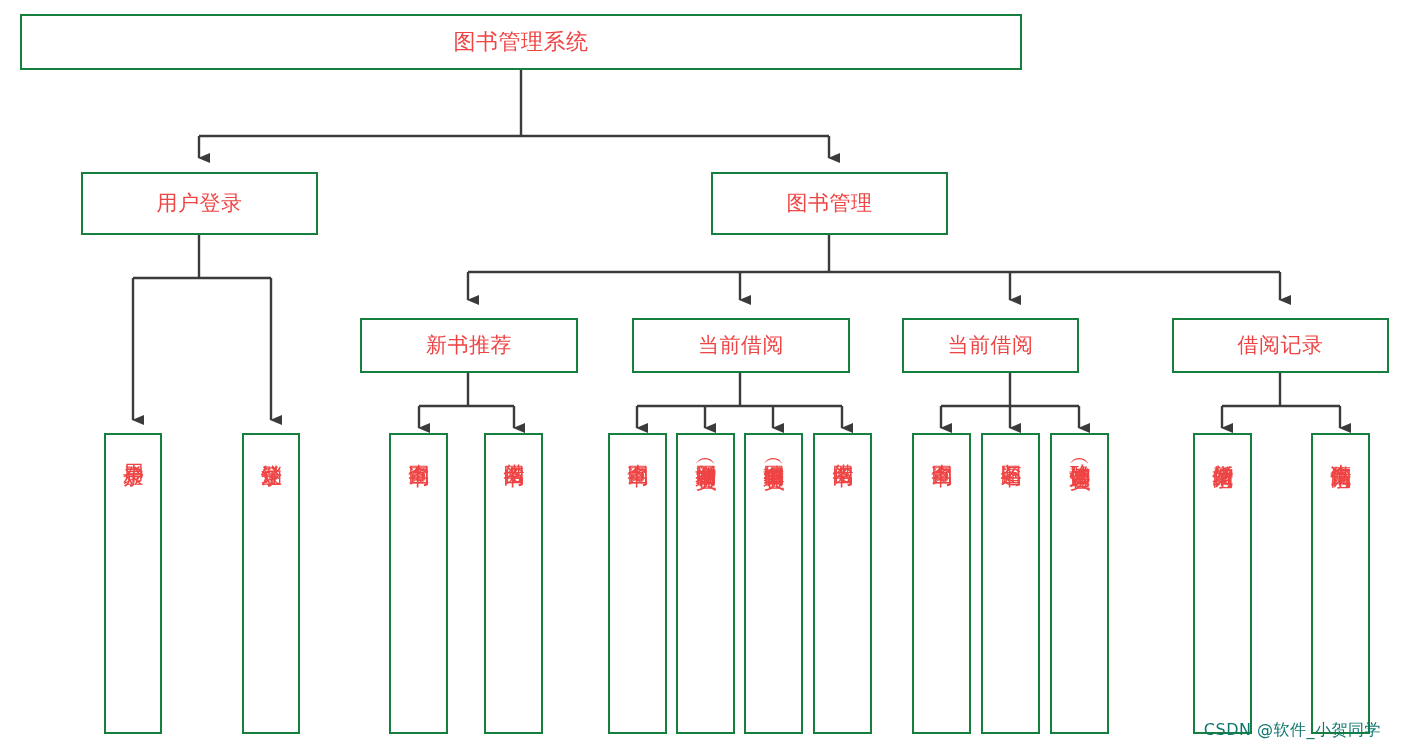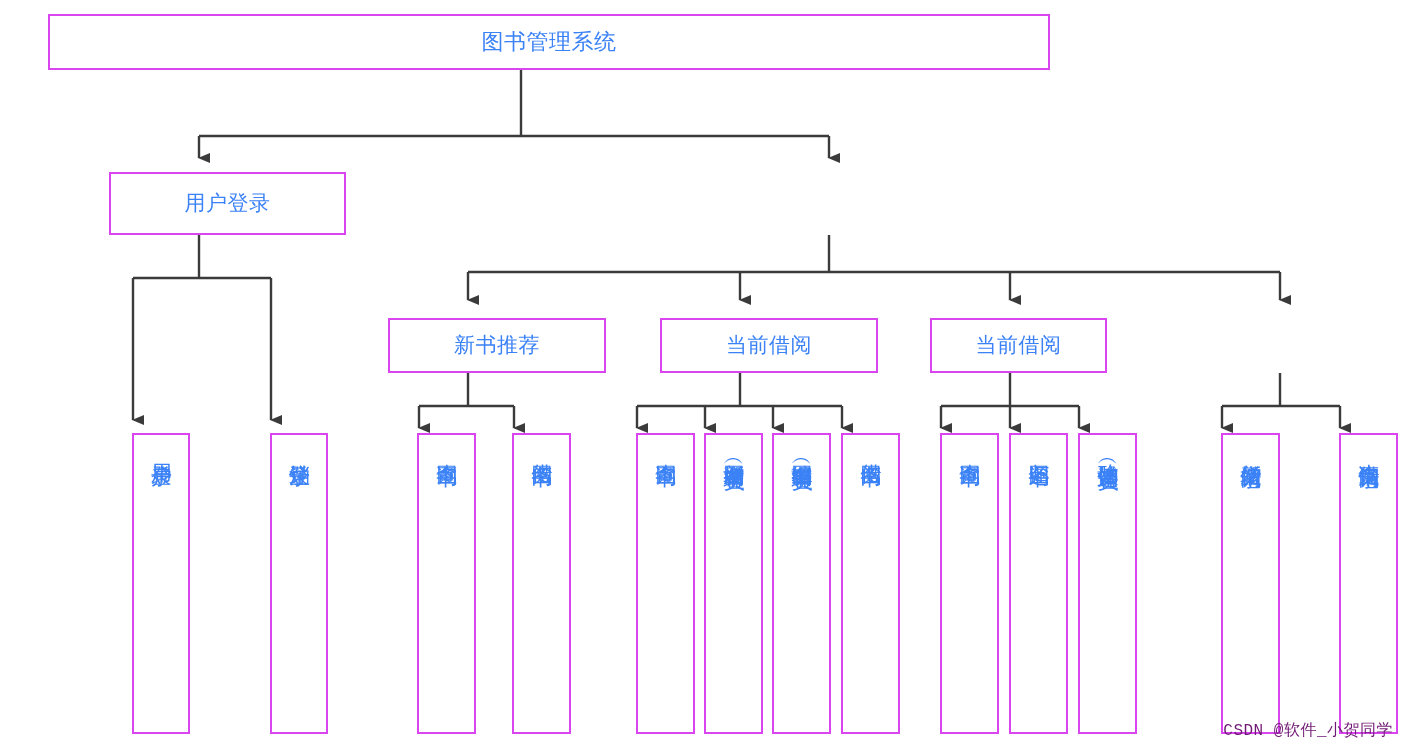--- a/index.html
+++ b/index.html
@@ -23,26 +23,25 @@
     left: 0;
     top: 0;
     width: 1405px;
     height: 747px;
     pointer-events: none;
   }
   .node {
     position: absolute;
     box-sizing: border-box;
     background: #ffffff;
-    border: 2px solid #d946ef;
+    border: 2px solid #15803d;
     display: flex;
     align-items: center;
     justify-content: center;
-    color: #3b82f6;
-    margin-left: 28px;
+    color: #ef4444;
   }
   .node.h-node .node-label {
     font-size: 21px;
     line-height: 1.1;
     white-space: nowrap;
     letter-spacing: 0.5px;
   }
   .node.v-node {
     align-items: flex-start;
     justify-content: center;
@@ -54,27 +53,26 @@
     font-size: 21px;
     line-height: 1.18;
     letter-spacing: 1px;
     white-space: nowrap;
   }
   .node.root-node .node-label {
     font-size: 22px;
   }
   #watermark {
     position: absolute;
-    right: 12px;
+    right: 24px;
     bottom: 6px;
     font-size: 16px;
-    color: #701a75;
+    color: #0f766e;
     white-space: nowrap;
     letter-spacing: 0.5px;
-    font-family: Liberation Mono, monospace;
   }
 </style>
 </head>
 <body>
 
 <div id="diagram-root">
 
   <svg id="edge-layer" viewBox="0 0 1405 747" xmlns="http://www.w3.org/2000/svg">
     <defs>
       <marker id="arrow" viewBox="0 0 10 12" refX="5" refY="11" markerWidth="10" markerHeight="12" orient="auto-start-reverse" markerUnits="userSpaceOnUse">
@@ -126,29 +124,35 @@
     </g>
   </svg>
 
   <div class="node h-node root-node" style="left:20px; top:14px; width:1002px; height:56px;">
     <span class="node-label">图书管理系统</span>
   </div>
 
   <div class="node h-node" style="left:81px; top:172px; width:237px; height:63px;">
     <span class="node-label">用户登录</span>
   </div>
+  <div class="node h-node" style="left:711px; top:172px; width:237px; height:63px;">
+    <span class="node-label">图书管理</span>
+  </div>
 
   <div class="node h-node" style="left:360px; top:318px; width:218px; height:55px;justify-content:center;">
     <span class="node-label">新书推荐</span>
   </div>
   <div class="node h-node" style="left:632px; top:318px; width:218px; height:55px;">
     <span class="node-label">当前借阅</span>
   </div>
   <div class="node h-node" style="left:902px; top:318px; width:177px; height:55px;">
     <span class="node-label">当前借阅</span>
+  </div>
+  <div class="node h-node" style="left:1172px; top:318px; width:217px; height:55px;">
+    <span class="node-label">借阅记录</span>
   </div>
 
   <div class="node v-node" style="left:104px; top:433px; width:58px; height:301px;">
     <span class="node-label">用户登录</span>
   </div>
   <div class="node v-node" style="left:242px; top:433px; width:58px; height:301px;">
     <span class="node-label">注销登录</span>
   </div>
 
   <div class="node v-node" style="left:389px; top:433px; width:59px; height:301px;">

